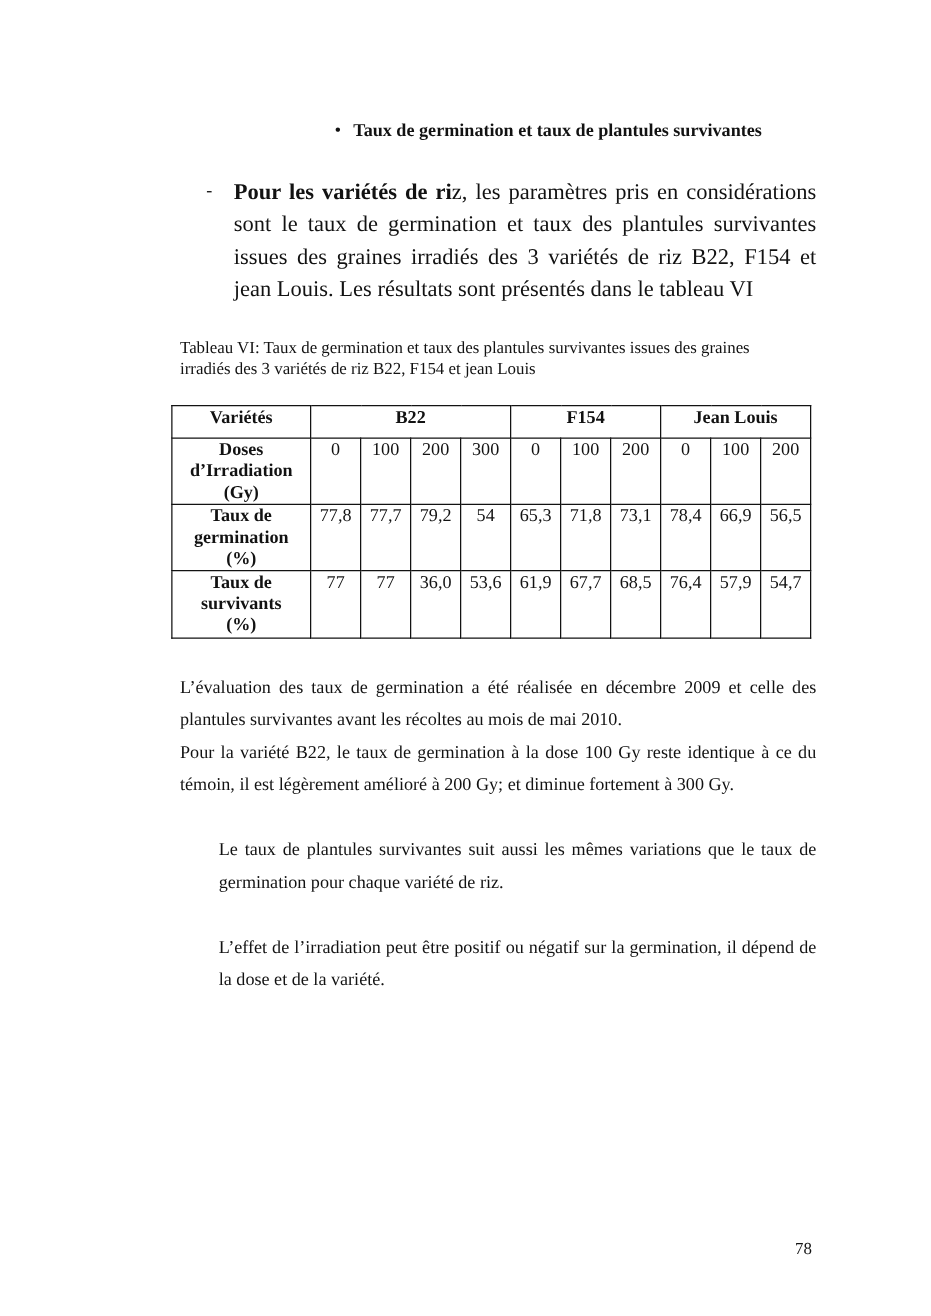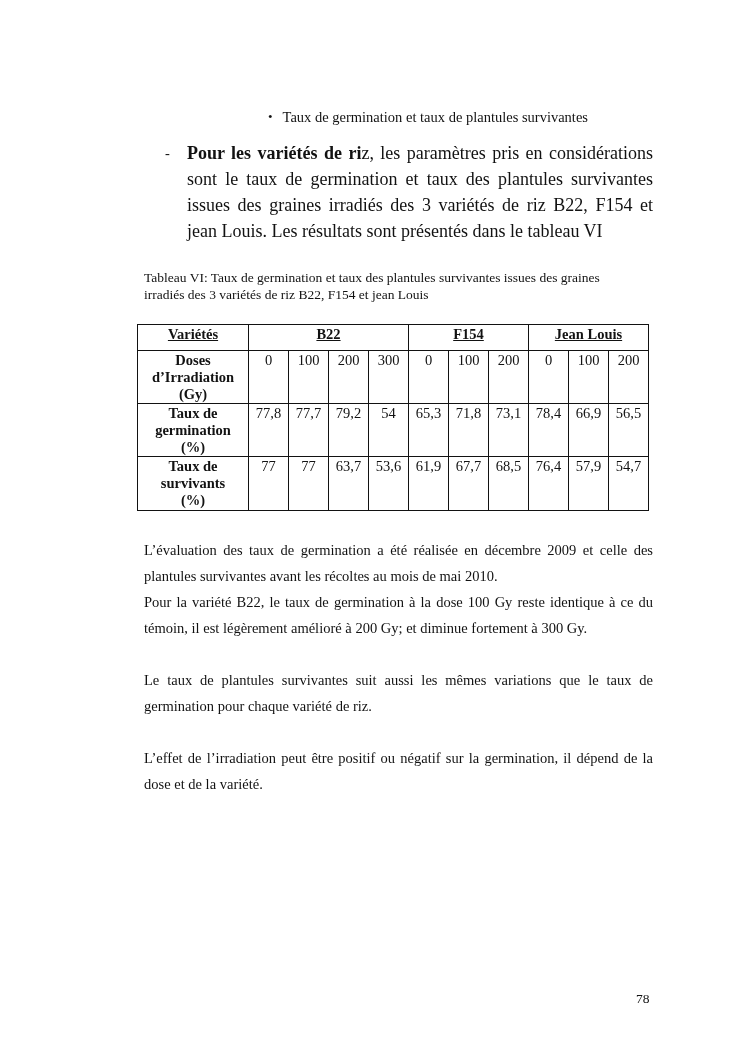--- a/index.html
+++ b/index.html
@@ -8,22 +8,22 @@
     background:#ffffff;
     color:#121212;
     font-family:"Liberation Serif", "DejaVu Serif", serif;
     position:relative;
     overflow:hidden;
   }
   .page { position:absolute; inset:0; background:#fff; }
 
   
   .heading {
-    position:absolute; top:109px; left:268px;
-    font-size:14.5px; font-weight:normal; white-space:nowrap;
+    position:absolute; top:96px; left:268px;
+    font-size:14.5px; font-weight:bold; white-space:nowrap;
   }
   .heading .bullet { display:inline-block; margin-right:10px; font-size:13px; vertical-align:1px; }
 
   
   .dash-item { position:absolute; top:140px; left:165px; width:488px; }
   .dash-item .marker { position:absolute; left:0; top:0; line-height:26px; font-size:14.5px; }
   .dash-item .dash-text {
     margin-left:22px; width:466px;
     font-size:18px; line-height:26px; text-align:justify;
   }
@@ -41,30 +41,30 @@
     font-size:14.5px;
   }
   .vtable td {
     border:1px solid #121212;
     text-align:center; vertical-align:top;
     line-height:17px; padding:1px 0 0 0;
     overflow:hidden;
   }
   .vtable .c-label { width:111px; }
   .vtable .c-num  { width:40px; }
-  .vtable .r1 { height:26px;text-decoration:underline; }
+  .vtable .r1 { height:26px; }
   .vtable .r2 { height:51px;margin-top:12px; }
   .vtable .r3 { height:52px; }
   .vtable .r4 { height:54px; }
   .vtable .lbl, .vtable .grp { font-weight:bold; }
 
   
   .body-text { position:absolute; top:537px; left:144px; width:509px; }
   .body-text p { font-size:14.5px; line-height:26px; text-align:justify; }
-  .body-text p.gap-before { margin-top:26px; }
+  .body-text p.gap-before { margin-top:26px;margin-left:31px; }
 
   
   .page-number { position:absolute; top:991px; left:636px; font-size:13.5px; }
 </style>
 </head>
 <body>
 
 <div class="page">
 
   <div class="heading">
@@ -134,21 +134,21 @@
         <td>56,5</td>
       </tr>
       <tr class="r4">
         <td class="lbl">
           <div>Taux de</div>
           <div>survivants</div>
           <div>(%)</div>
         </td>
         <td>77</td>
         <td>77</td>
-        <td>63,7</td>
+        <td>36,0</td>
         <td>53,6</td>
         <td>61,9</td>
         <td>67,7</td>
         <td>68,5</td>
         <td>76,4</td>
         <td>57,9</td>
         <td>54,7</td>
       </tr>
     </tbody>
   </table>

